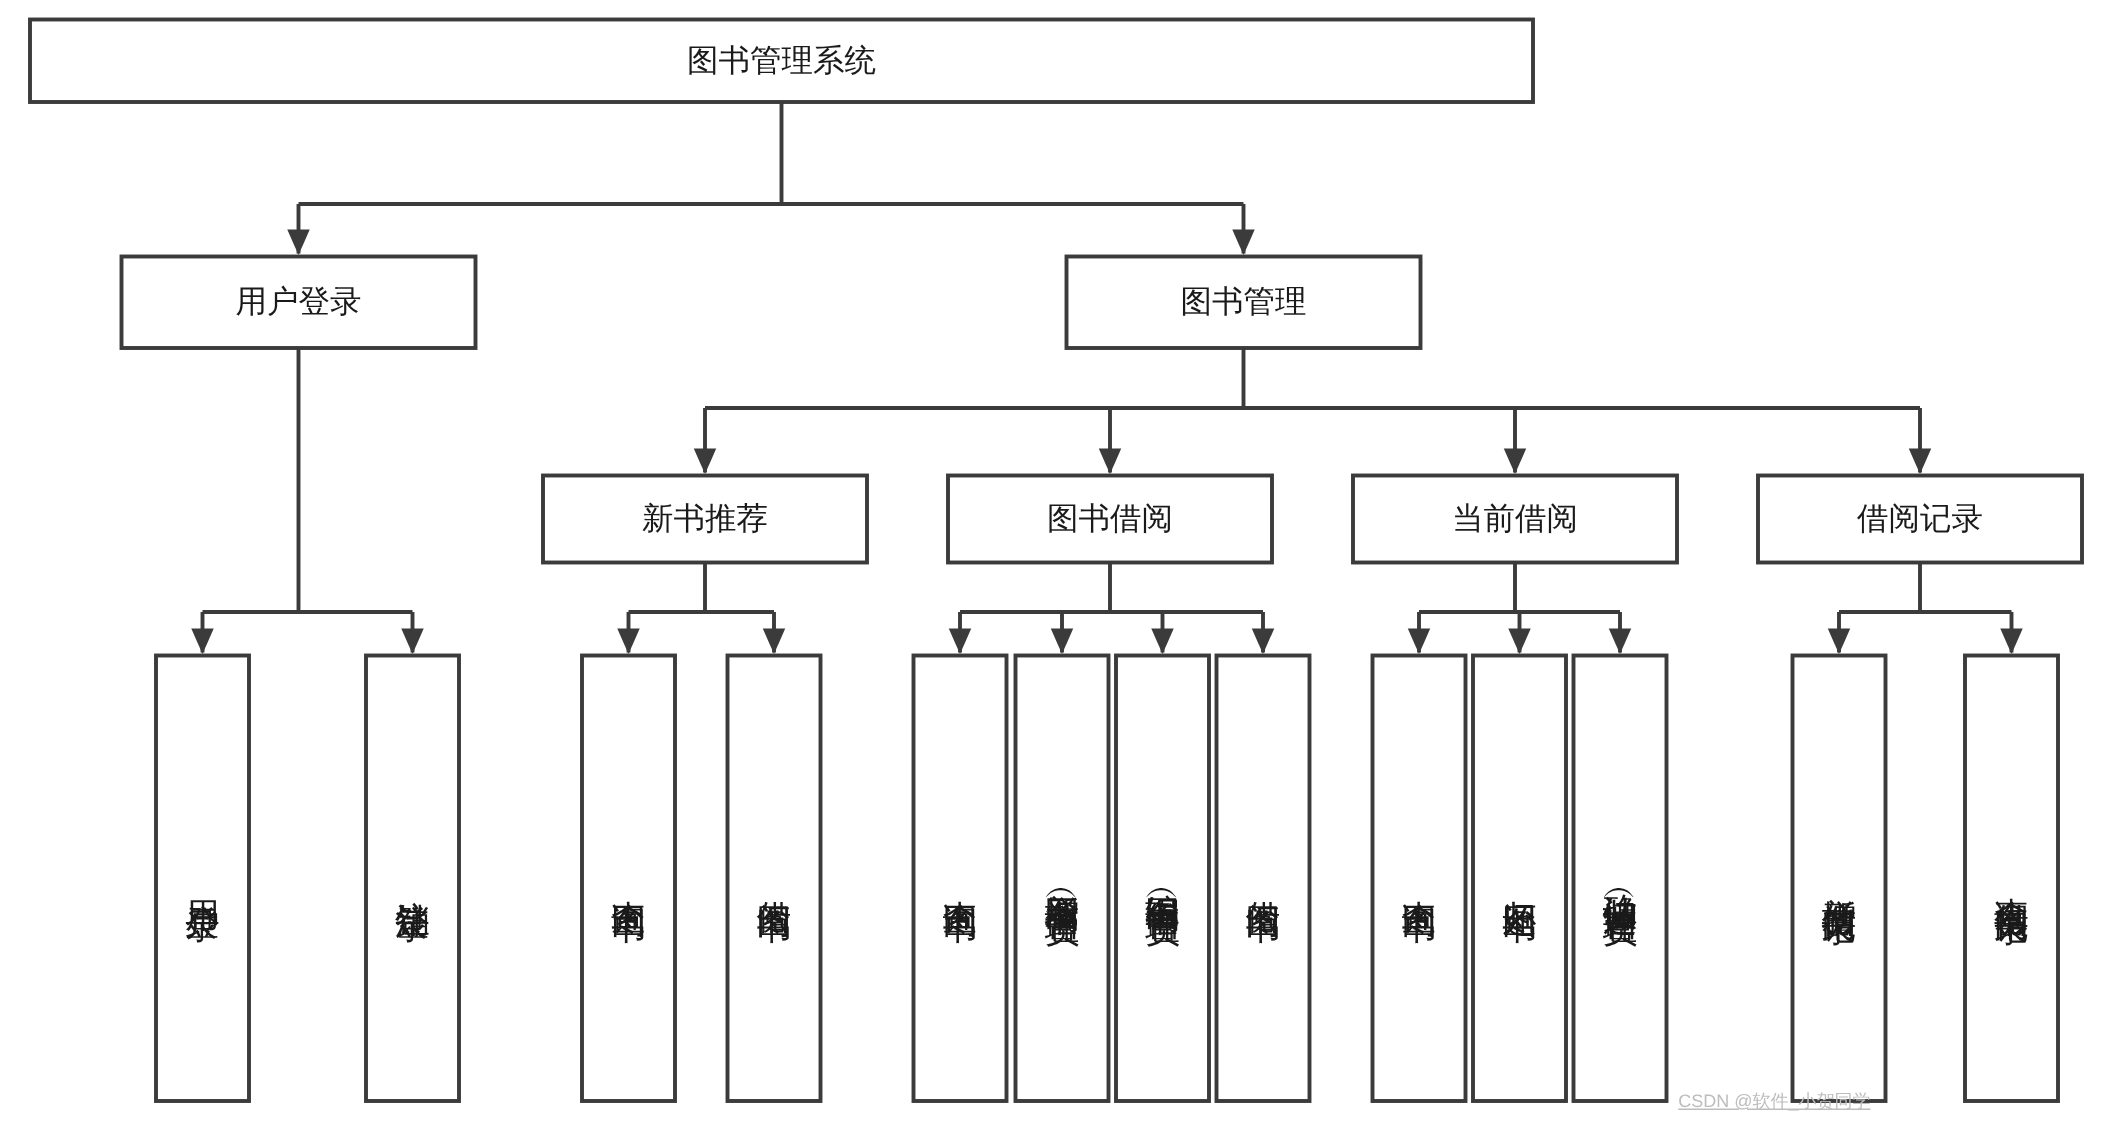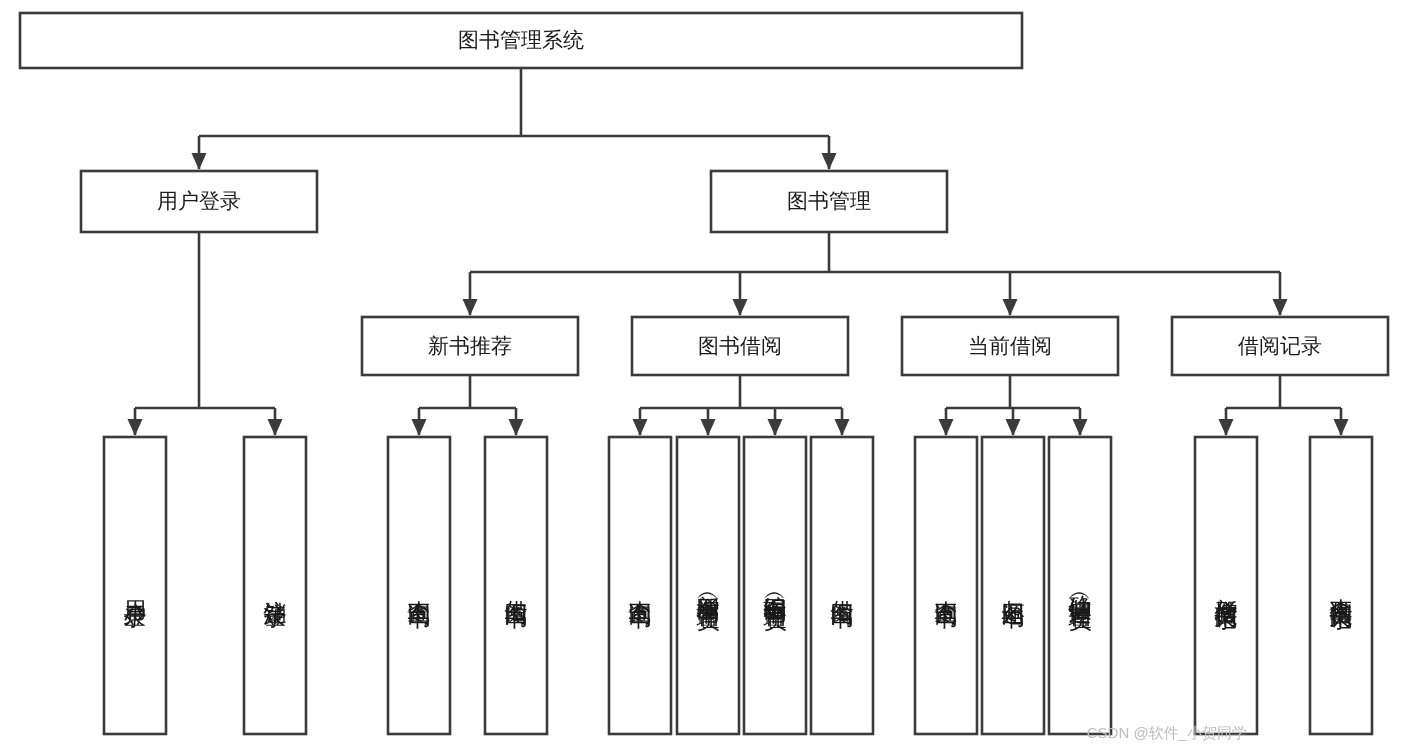--- a/index.html
+++ b/index.html
@@ -58,23 +58,24 @@
     letter-spacing: 2px;
     text-align: center;
     white-space: nowrap;
     pointer-events: none;
   }
   .watermark {
     position: absolute;
     right: 14px;
     bottom: 4px;
     font-family: "Liberation Sans", "DejaVu Sans", sans-serif;
-    font-size: 15px;
+    font-size: 12px;
     color: #bdbdbd;
     white-space: nowrap;
+    text-decoration: underline;
   }
 </style>
 </head>
 <body>
 
 <div id="diagram-root">
   <svg class="flow" viewBox="0 0 1405 747">
     <g id="links-layer">
         <path d="M521 68 L521 136" class="link-line"></path>
         <path d="M199 136 L829 136" class="link-line"></path>

